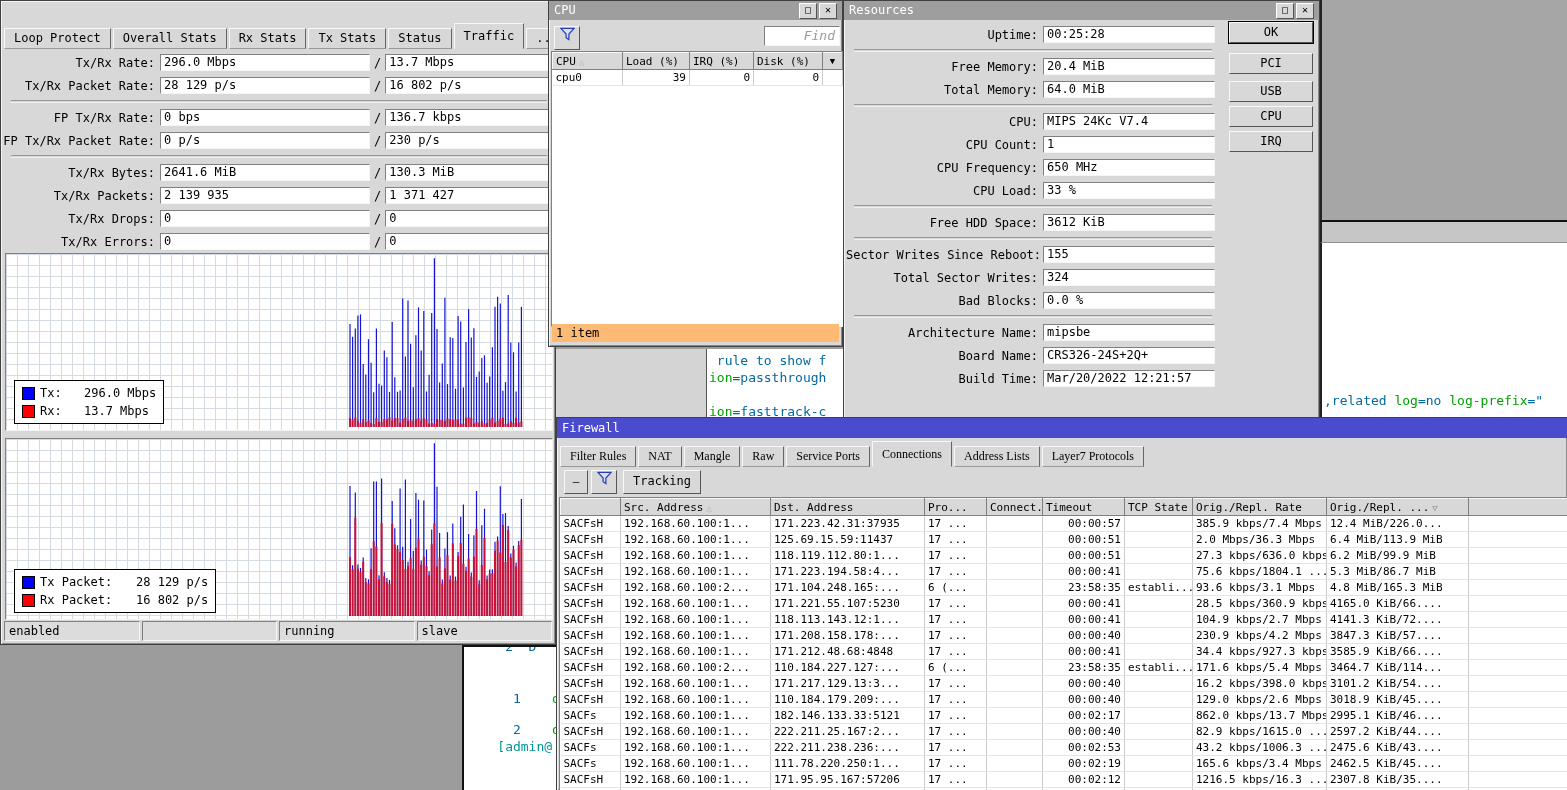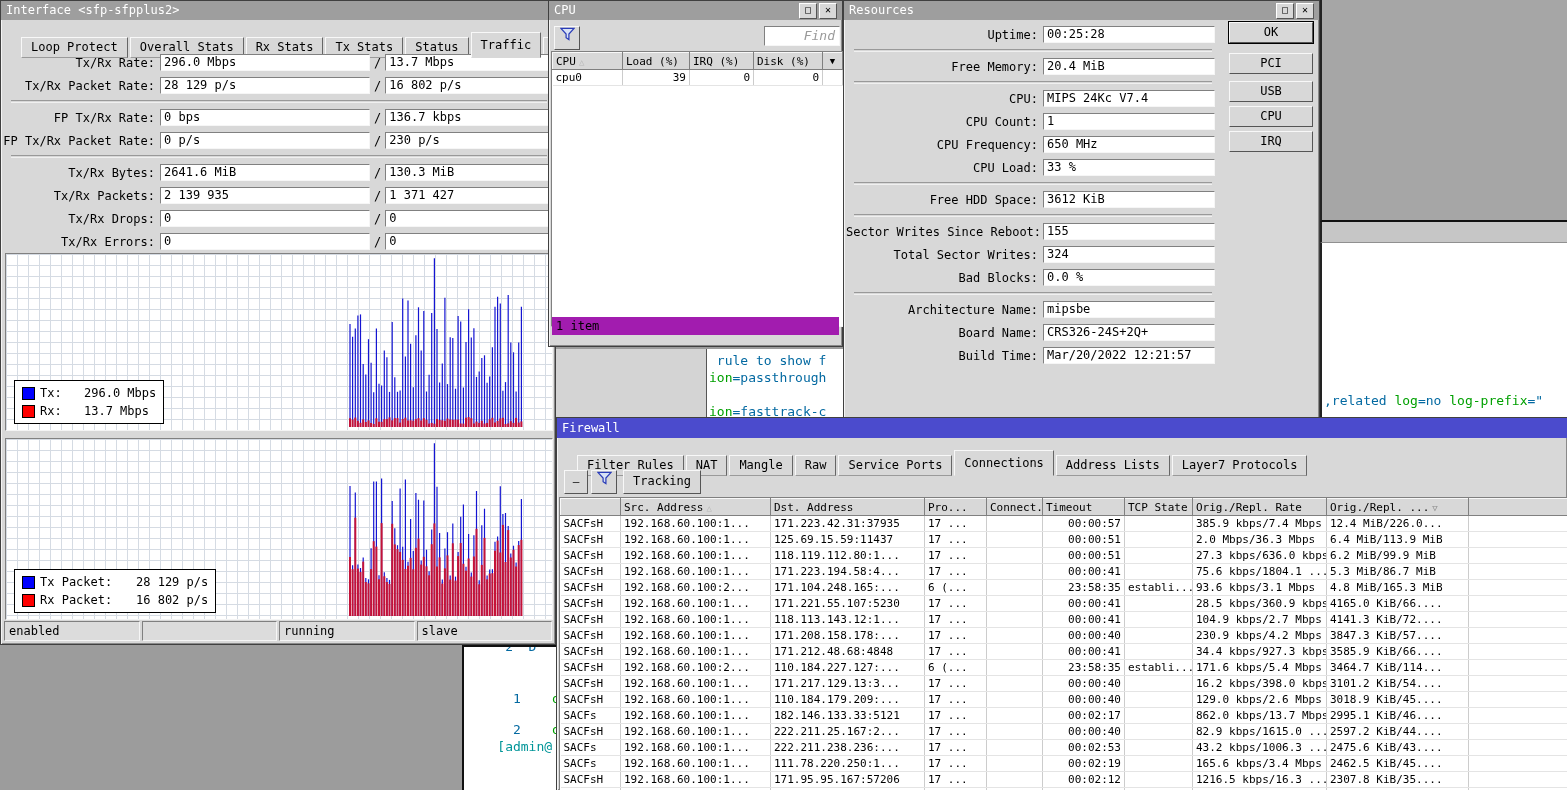--- a/index.html
+++ b/index.html
@@ -6,21 +6,21 @@
   body{width:1567px;height:790px;overflow:hidden;position:relative;background:#9c9c9c;
        font-family:"DejaVu Sans Mono","Liberation Mono",monospace;font-size:12px;color:#000;}
   .win{position:absolute;background:#d8d8d8;border:1px solid #404040;
        box-shadow:inset 1px 1px 0 #f4f4f4, inset -1px -1px 0 #8a8a8a;box-sizing:border-box;}
   .titlebar{height:19px;line-height:19px;padding:0 5px;color:#fff;font-size:12px;display:flex;align-items:center;}
   .titlebar .t{flex:1;white-space:nowrap;overflow:hidden;}
   .titlebar.inactive{background:#9e9e9e;}
   .titlebar.active{background:#4b4bcd;}
   .tb-btn{width:16px;height:14px;margin-left:2px;background:#d8d8d8;border:1px solid;
           border-color:#fff #555 #555 #fff;color:#000;font-size:10px;line-height:12px;text-align:center;cursor:default;}
-  .tabstrip{position:absolute;left:20px;right:3px;display:flex;align-items:flex-end;height:26px;margin-top:9px;}
+  .tabstrip{position:absolute;left:3px;right:3px;display:flex;align-items:flex-end;height:26px;}
   .tab{background:#d8d8d8;border:1px solid;border-color:#f8f8f8 #666 #9a9a9a #f8f8f8;
        padding:0 9px;font-size:12px;height:19px;line-height:19px;margin-right:2px;white-space:nowrap;}
   .tab.active{height:24px;line-height:24px;border-bottom-color:#d8d8d8;position:relative;z-index:2;}
   .frow{display:flex;align-items:center;height:23px;}
   .flabel{text-align:right;padding-right:5px;font-size:12px;white-space:nowrap;}
   .fval{height:15px;line-height:15px;font-size:12px;padding:0 3px;background:#fff;white-space:nowrap;overflow:hidden;}
   .sunken{border:1px solid;border-color:#808080 #f6f6f6 #f6f6f6 #808080;}
   .slash{padding:0 4px;}
   .fsep{height:1px;border-top:1px solid #999;border-bottom:1px solid #f0f0f0;margin:3px 8px;}
   .btn{background:#d8d8d8;border:1px solid;border-color:#f8f8f8 #555 #555 #f8f8f8;
@@ -70,23 +70,20 @@
     <div class="tline" style="top: 55px; left: 2px;"><span class="tg">ion</span><span class="tk">=fasttrack-c</span></div>
   </div>
 <div class="term" id="term-left" style="left:462px;top:645px;width:94px;height:145px;border-left:2px solid #111;border-top:2px solid #111;">
     <div class="tline" style="top: -8px; left: 2px;"><span class="tk">     2  D</span></div>
     <div class="tline" style="top: 44px; left: 2px;"><span class="tk">      1    </span><span class="tg">o</span></div>
     <div class="tline" style="top: 75px; left: 2px;"><span class="tk">      2    </span><span class="tg">o</span></div>
     <div class="tline" style="top: 92px; left: 2px;"><span class="tt">    [admin@</span></div>
   </div>
 
 <div class="win" id="win-interface" style="left:0;top:0;width:556px;height:645px;">
-  <div class="titlebar inactive">
-    <span class="t">Interface &lt;sfp-sfpplus2&gt;</span>
-  </div>
   <div class="tabstrip" id="if-tabs" style="top:22px;">
       <div class="tab">Loop Protect</div>
       <div class="tab">Overall Stats</div>
       <div class="tab">Rx Stats</div>
       <div class="tab">Tx Stats</div>
       <div class="tab">Status</div>
       <div class="tab active">Traffic</div>
       <div class="tab">...</div>
     </div>
   <div id="if-fields" style="position:absolute;left:2px;top:50px;width:552px;">
@@ -479,38 +476,42 @@
           <tr>
             <td>cpu0</td>
             <td class="num">39</td>
             <td class="num">0</td>
             <td class="num">0</td>
             <td></td>
           </tr>
         </tbody>
     </table>
   </div>
-  <div class="scell" style="position:absolute;left:2px;right:2px;bottom:11px;background:#a21caf;">1 item</div>
+  <div class="scell" style="position:absolute;left:2px;right:2px;bottom:4px;background:#fdba74;">1 item</div>
 </div>
 
 <div class="win" id="win-resources" style="left:843px;top:0;width:477px;height:420px;border-bottom:none;">
   <div class="titlebar inactive">
     <span class="t">Resources</span>
     <span class="tb-btn">□</span>
     <span class="tb-btn">✕</span>
   </div>
   <div id="res-fields" style="position:absolute;left:2px;top:22px;width:374px;">
       <div class="frow">
         <span class="flabel" style="width: 192px;">Uptime:</span>
         <div class="fval sunken" style="width: 164px;">00:25:28</div>
       </div>
       <div class="fsep"></div>
       <div class="frow">
         <span class="flabel" style="width: 192px;">Free Memory:</span>
         <div class="fval sunken" style="width: 164px;">20.4 MiB</div>
+      </div>
+      <div class="frow">
+        <span class="flabel" style="width: 192px;">Total Memory:</span>
+        <div class="fval sunken" style="width: 164px;">64.0 MiB</div>
       </div>
       <div class="fsep"></div>
       <div class="frow">
         <span class="flabel" style="width: 192px;">CPU:</span>
         <div class="fval sunken" style="width: 164px;">MIPS 24Kc V7.4</div>
       </div>
       <div class="frow">
         <span class="flabel" style="width: 192px;">CPU Count:</span>
         <div class="fval sunken" style="width: 164px;">1</div>
       </div>
@@ -560,21 +561,21 @@
       <div class="btn" style="left: 385px; top: 80px; width: 82px; height: 19px; line-height: 19px;">USB</div>
       <div class="btn" style="left: 385px; top: 105px; width: 82px; height: 19px; line-height: 19px;">CPU</div>
       <div class="btn" style="left: 385px; top: 130px; width: 82px; height: 19px; line-height: 19px;">IRQ</div>
     </div>
 </div>
 
 <div class="win" id="win-firewall" style="left:556px;top:417px;width:1011px;height:373px;border-right:none;border-bottom:none;">
   <div class="titlebar active" style="height:20px;line-height:20px;">
     <span class="t">Firewall</span>
   </div>
-  <div class="tabstrip" id="fw-tabs" style="top:23px;">
+  <div class="tabstrip" id="fw-tabs" style="top:23px;font-family:Liberation Serif, serif;">
       <div class="tab">Filter Rules</div>
       <div class="tab">NAT</div>
       <div class="tab">Mangle</div>
       <div class="tab">Raw</div>
       <div class="tab">Service Ports</div>
       <div class="tab active">Connections</div>
       <div class="tab">Address Lists</div>
       <div class="tab">Layer7 Protocols</div>
     </div>
   <div class="toolbtn" style="left:7px;top:52px;width:22px;">

